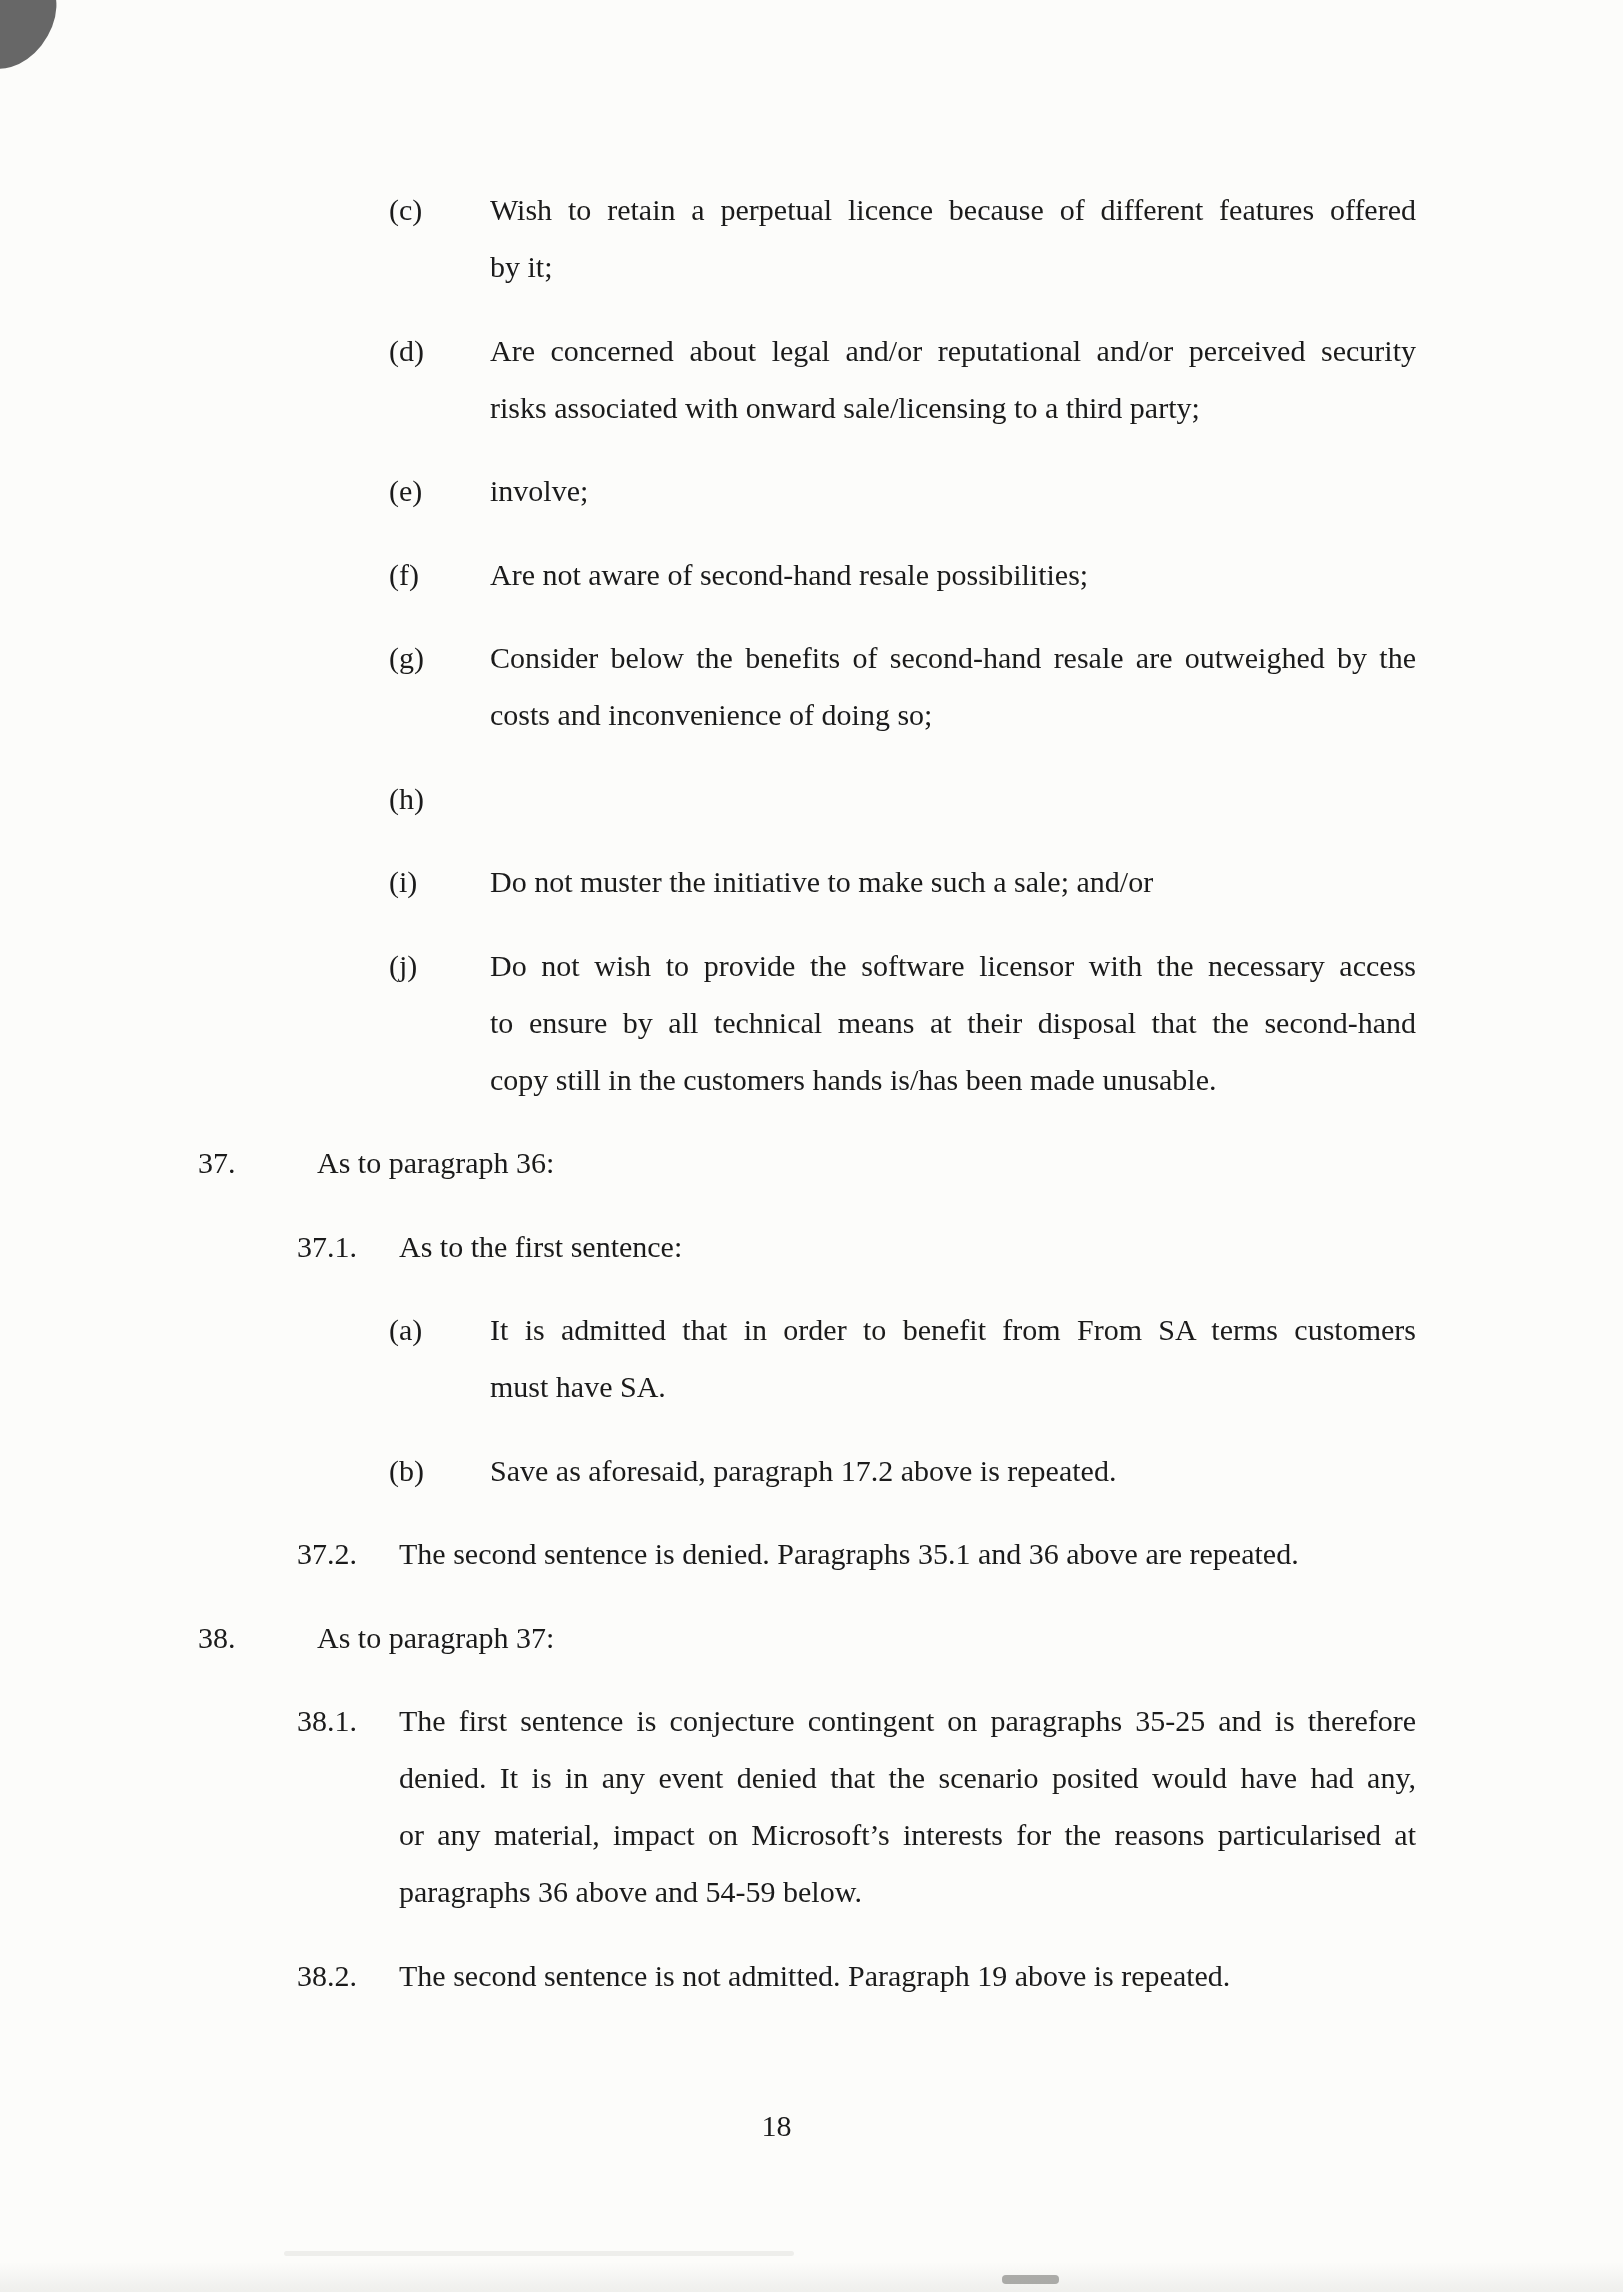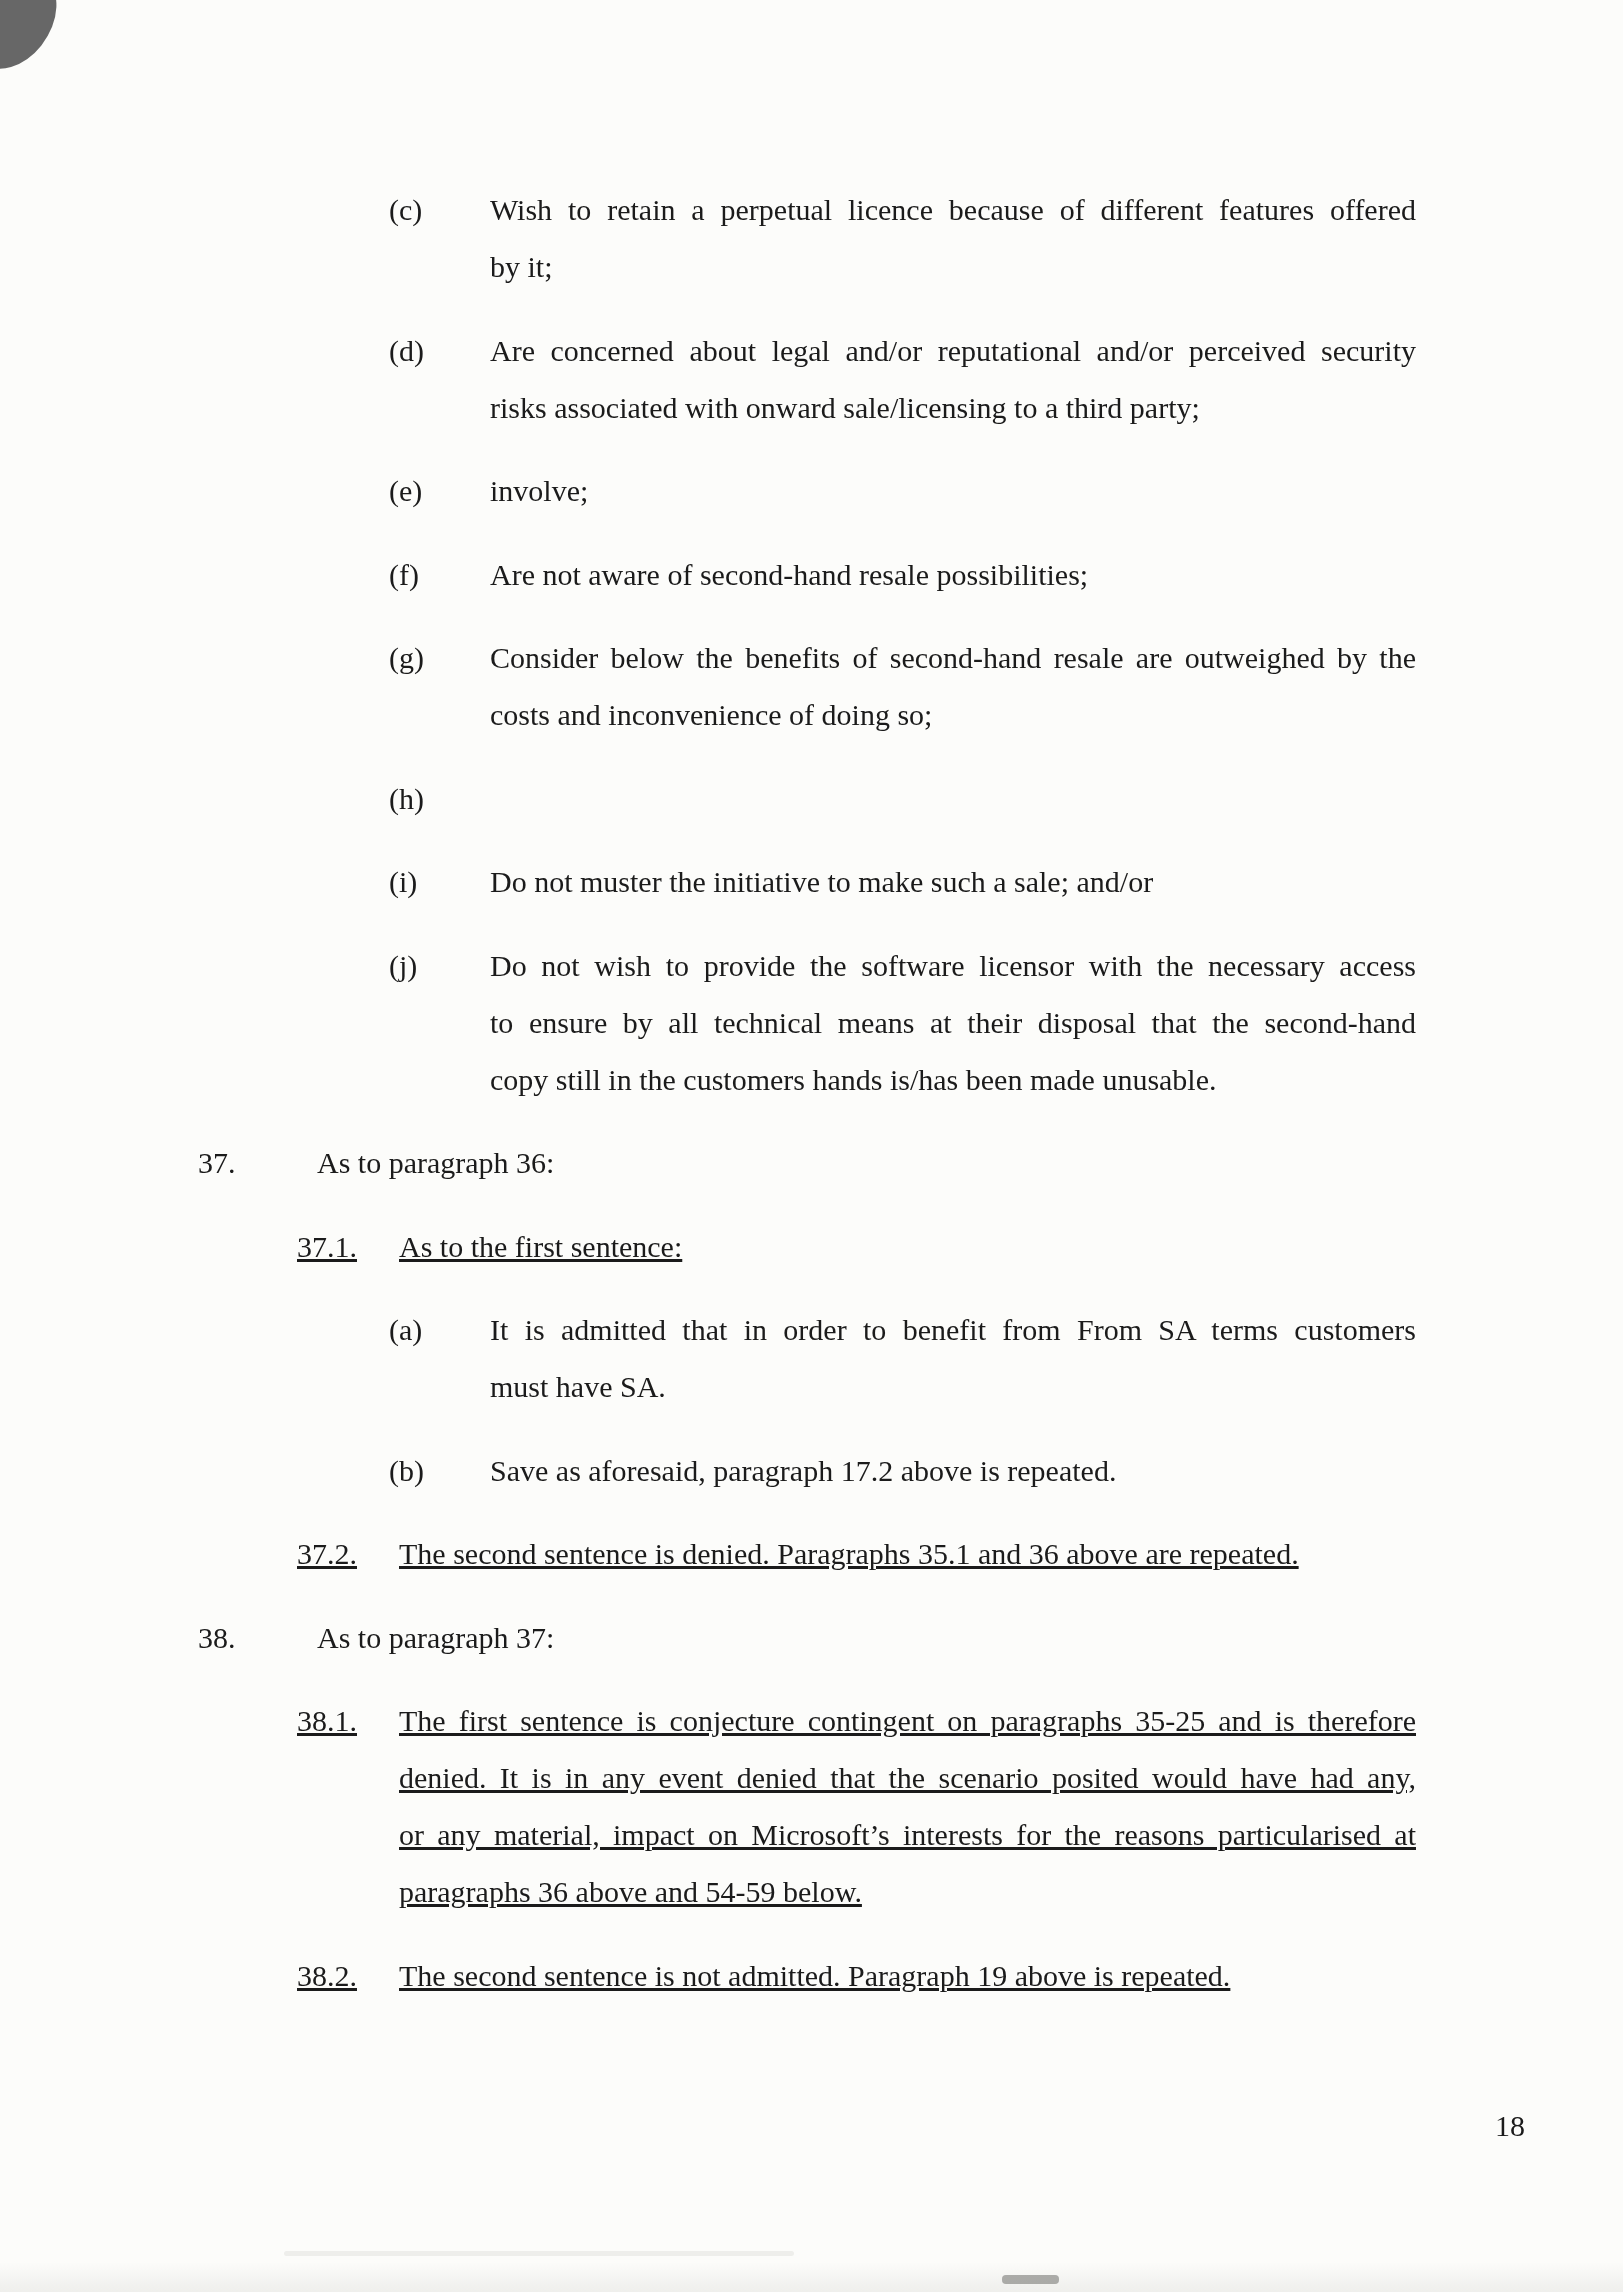--- a/index.html
+++ b/index.html
@@ -11,28 +11,28 @@
     color:#1b1b1b;
   }
   .doc{position:absolute;top:181px;left:0;width:1623px;font-size:30px;line-height:57px;}
   .row{display:flex;margin-bottom:26.5px;}
   .li{margin-left:389px;}
   .li .lbl{width:101px;flex:none;}
   .li .body{width:926px;flex:none;}
   .p1{margin-left:198px;}
   .p1 .lbl{width:99px;flex:none;}
   .p1 .body{width:1119px;flex:none;margin-left:20px;}
-  .p2{margin-left:297px;text-decoration:underline;}
+  .p2{margin-left:297px;}
   .p2 .lbl{width:102px;flex:none;}
   .p2 .body{width:1017px;flex:none;}
   .ln{white-space:normal;}
   .jl{text-align:justify;text-align-last:justify;}
   .page-num{
-    position:absolute;top:2097px;left:4px;width:1521px;
-    text-align:right;font-size:30px;line-height:57px;
+    position:absolute;top:2097px;left:16px;width:1521px;
+    text-align:center;font-size:30px;line-height:57px;
   }
   
   .smudge-top-left{
     position:absolute;left:-25.5px;top:-33px;width:76px;height:106px;
     background:#4c4c4c;transform:rotate(38deg);border-radius:45% 55% 50% 50%;
     opacity:.85;
   }
   .streak-bottom{
     position:absolute;left:284px;top:2251px;width:510px;height:4.9px;
     background:#9a9a96;opacity:.14;border-radius:2.9px;

